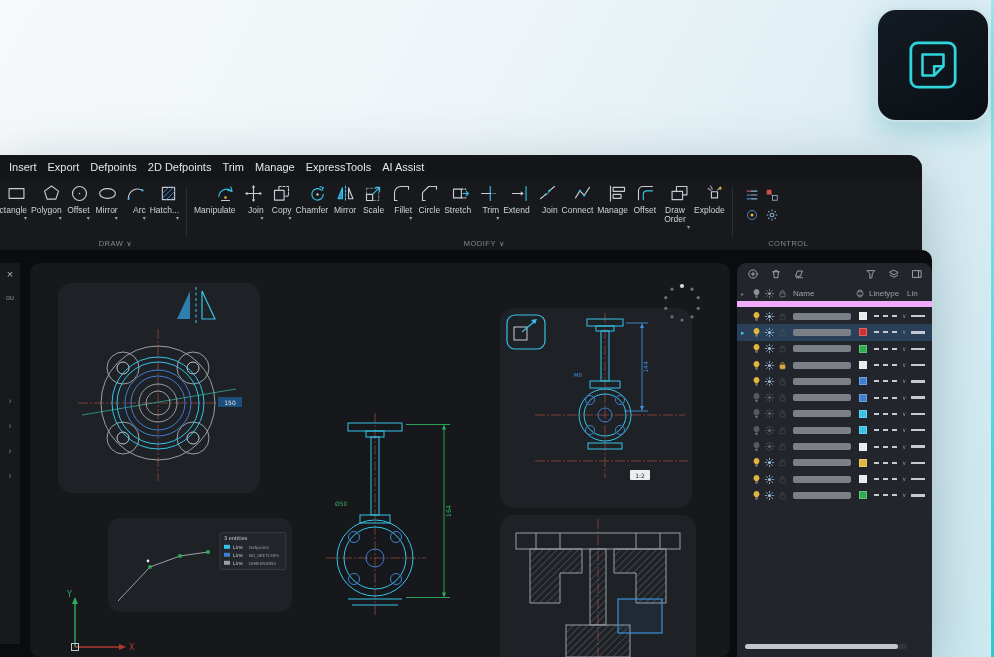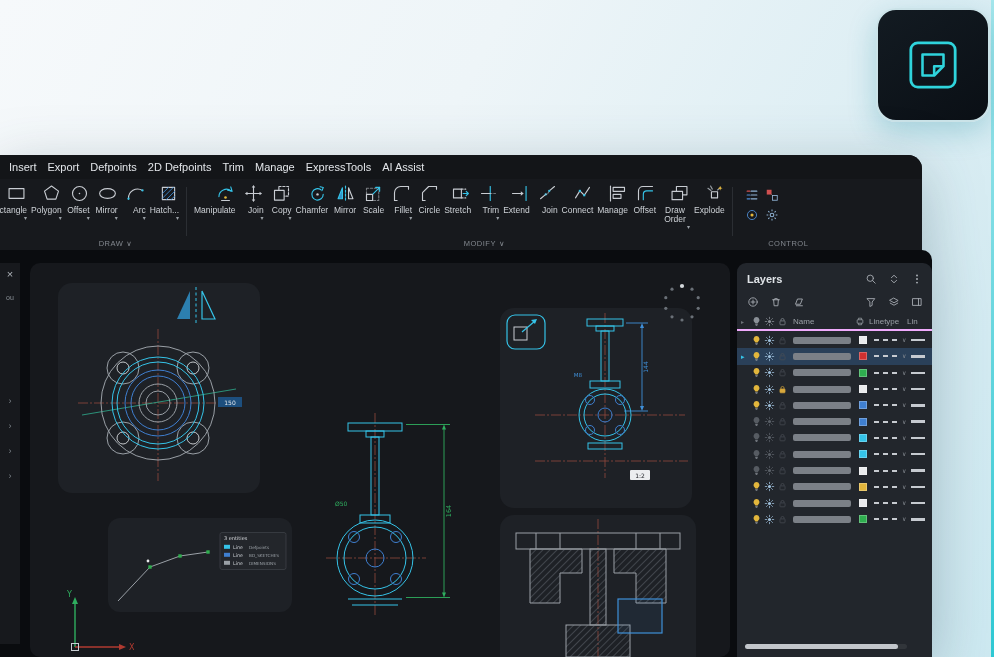--- a/index.html
+++ b/index.html
@@ -57,21 +57,21 @@
 
   
   .layers-panel{position:absolute;left:737px;top:13px;width:195px;height:394px;background:#22262c;
     border-radius:9px 9px 0 0;overflow:hidden;}
   .lp-head{display:flex;justify-content:space-between;align-items:center;height:25px;padding:3px 8px 0 10px;}
   .lp-title{font-size:11px;font-weight:600;color:#dfe3e7;}
   .icon-row{display:flex;gap:8px;align-items:center;}
   .icon-btn{display:inline-flex;align-items:center;justify-content:center;width:15px;height:15px;}
   .lp-tools{display:flex;justify-content:space-between;align-items:center;height:22px;padding:0 8px;}
   .lp-cols{display:flex;align-items:center;height:16px;padding-left:4px;font-size:8px;color:#9aa0a6;
-    border-bottom:2px solid #f0abfc;}
+    border-bottom:6px solid #f0abfc;}
   .cst{width:9px;font-size:6px;color:#6c7177;}
   .cic{width:13px;display:flex;justify-content:center;}
   .cname{width:62px;padding-left:4px;}
   .cpr{width:14px;display:flex;}
   .clt{width:38px;}
   .clw{flex:1;}
   .lp-rows{padding-top:1px;}
   .lrow{display:flex;align-items:center;height:16.3px;padding-left:4px;}
   .lrow.sel{background:rgba(62,125,196,.30);}
   .c-st{width:9px;font-size:7px;color:#35c3e8;line-height:1;}
@@ -597,43 +597,20 @@
             <line x1="45" y1="384" x2="90" y2="384" stroke="#b03a30"></line>
             <path d="M96 384 l-7 -3 v6 z" fill="#b03a30" stroke="none"></path>
             <rect x="41.5" y="380.5" width="7" height="7" stroke="#c8ccd2" stroke-width="1"></rect>
             <text x="37" y="334" font-size="8" fill="#2fae5f" stroke="none">Y</text>
             <text x="99" y="387" font-size="8" fill="#b03a30" stroke="none">X</text>
           </g>
         </svg>
       </div>
 
       <aside class="layers-panel">
-        <div class="lp-head">
-          <span class="lp-title">Layers</span>
-          <span class="icon-row">
-              <span class="icon-btn">
-                <svg width="12" height="12" viewBox="0 0 16 16" fill="none" stroke="#a7acb2" stroke-width="1.2" stroke-linecap="round" stroke-linejoin="round">
-                  <circle cx="7" cy="7" r="4.2"></circle>
-                  <path d="M10.2 10.2l3.4 3.4"></path>
-                </svg>
-              </span>
-              <span class="icon-btn">
-                <svg width="12" height="12" viewBox="0 0 16 16" fill="none" stroke="#a7acb2" stroke-width="1.2" stroke-linecap="round" stroke-linejoin="round">
-                  <path d="M4.5 6.2L8 3l3.5 3.2M4.5 9.8L8 13l3.5-3.2"></path>
-                </svg>
-              </span>
-              <span class="icon-btn">
-                <svg width="12" height="12" viewBox="0 0 16 16" fill="#a7acb2">
-                  <circle cx="8" cy="3.2" r="1.3"></circle>
-                  <circle cx="8" cy="8" r="1.3"></circle>
-                  <circle cx="8" cy="12.8" r="1.3"></circle>
-                </svg>
-              </span>
-            </span>
-        </div>
         <div class="lp-tools">
           <span class="icon-row">
               <span class="icon-btn">
                 <svg width="12" height="12" viewBox="0 0 16 16" fill="none" stroke="#a7acb2" stroke-width="1.2" stroke-linecap="round" stroke-linejoin="round">
                   <circle cx="8" cy="8" r="5.6"></circle>
                   <path d="M8 5.4v5.2M5.4 8h5.2"></path>
                 </svg>
               </span>
               <span class="icon-btn">
                 <svg width="12" height="12" viewBox="0 0 16 16" fill="none" stroke="#a7acb2" stroke-width="1.2" stroke-linecap="round" stroke-linejoin="round">

